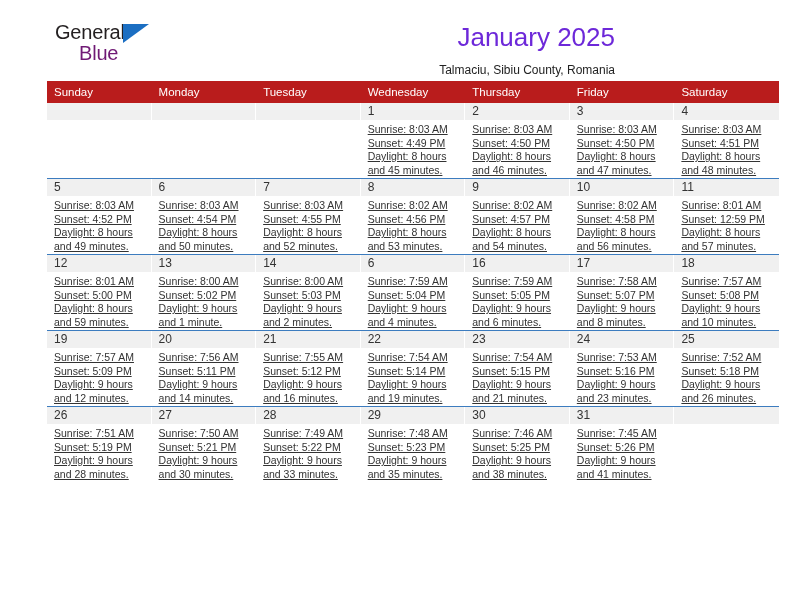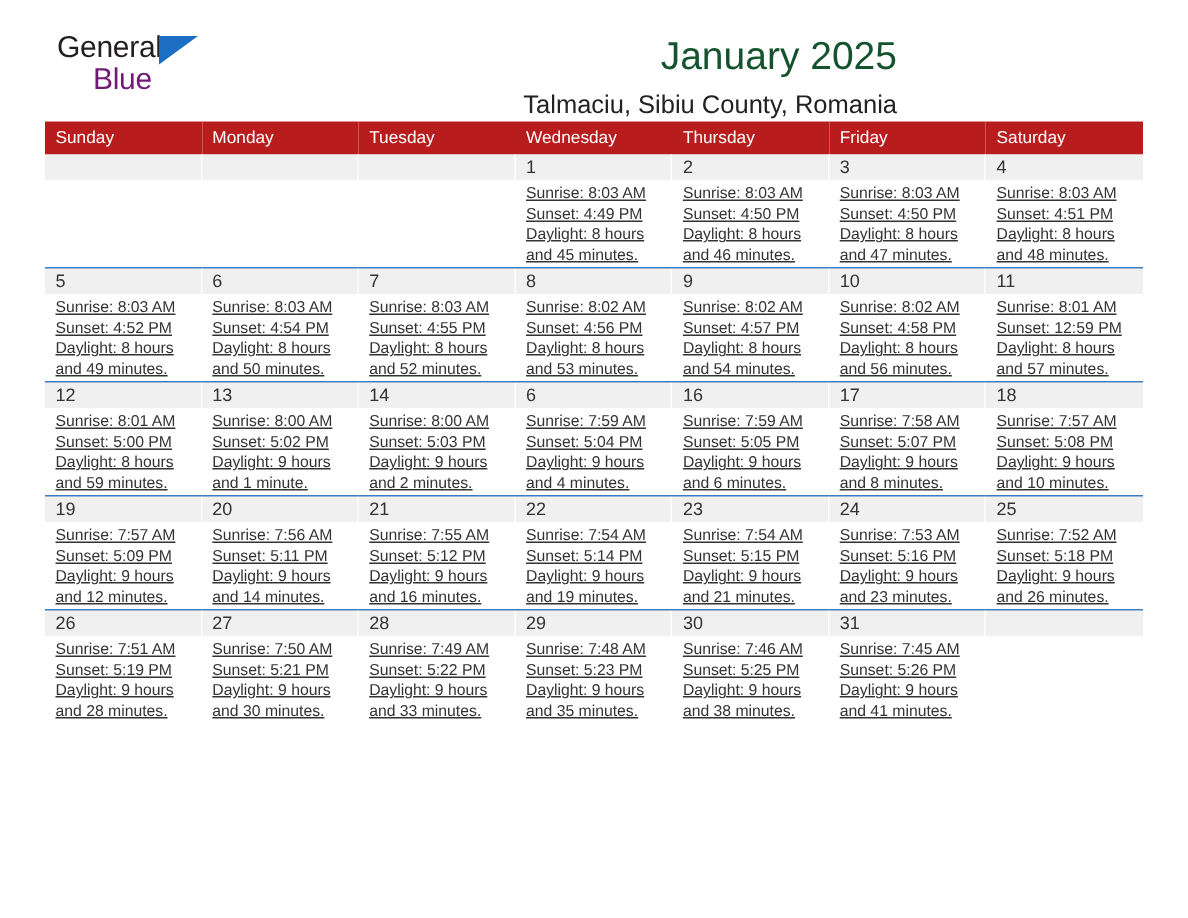--- a/index.html
+++ b/index.html
@@ -13,20 +13,21 @@
     font-family: "Liberation Sans", sans-serif;
     color: #222222;
     overflow: hidden;
   }
   .page {
     position: relative;
     width: 628px;
     height: 612px;
     box-sizing: border-box;
     padding: 0 30px;
+    margin-left: 17px;
   }
 
   
   .top {
     display: flex;
     align-items: flex-start;
     justify-content: space-between;
     height: 74px;
     padding-top: 22px;
     box-sizing: border-box;
@@ -64,26 +65,26 @@
     letter-spacing: -0.2px;
     color: #701a75;
   }
 
   .titles {
     text-align: right;
     padding-top: 0px;
   }
   .cal-title {
     font-size: 26px;
-    color: #14532d;
+    color: #6d28d9;
     line-height: 30px;
     white-space: nowrap;
   }
   .cal-subtitle {
-    font-size: 17px;
+    font-size: 12px;
     color: #222222;
     line-height: 20px;
     margin-top: 8px;
     white-space: nowrap;
   }
 
   
   .cal {
     width: 732px;
     border-collapse: collapse;

